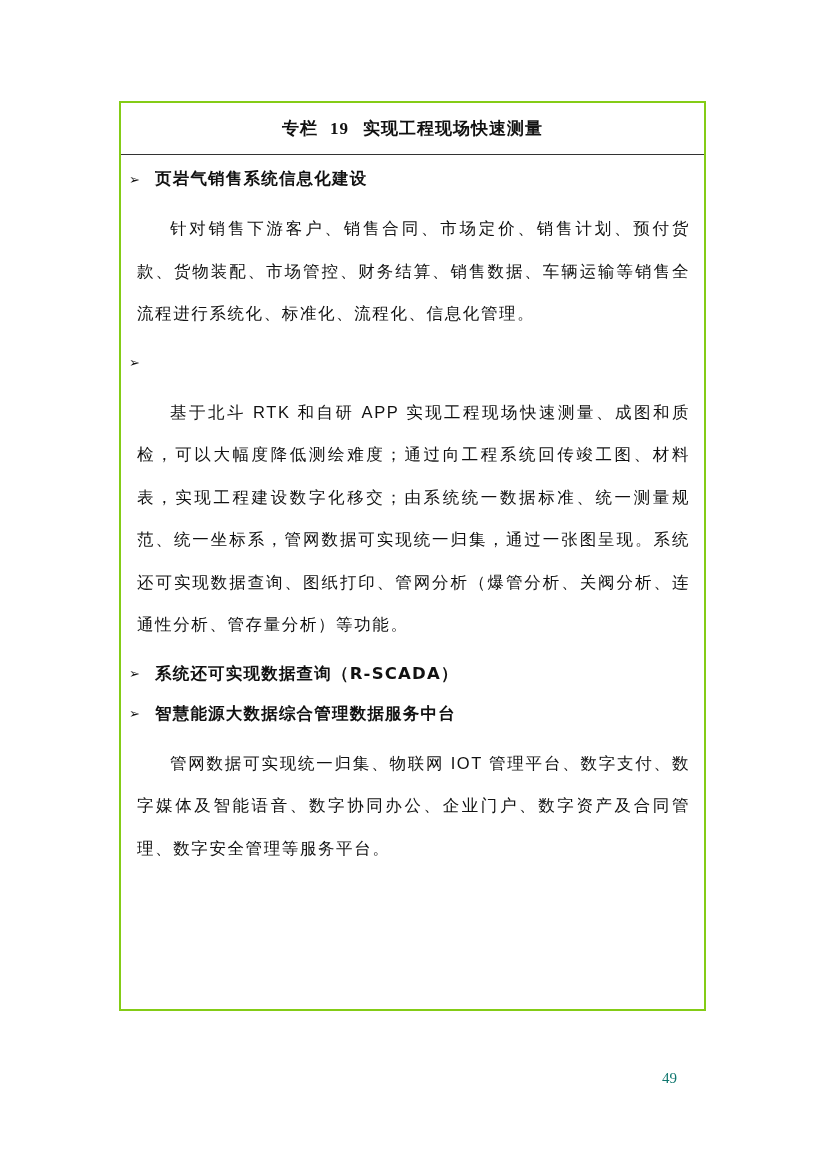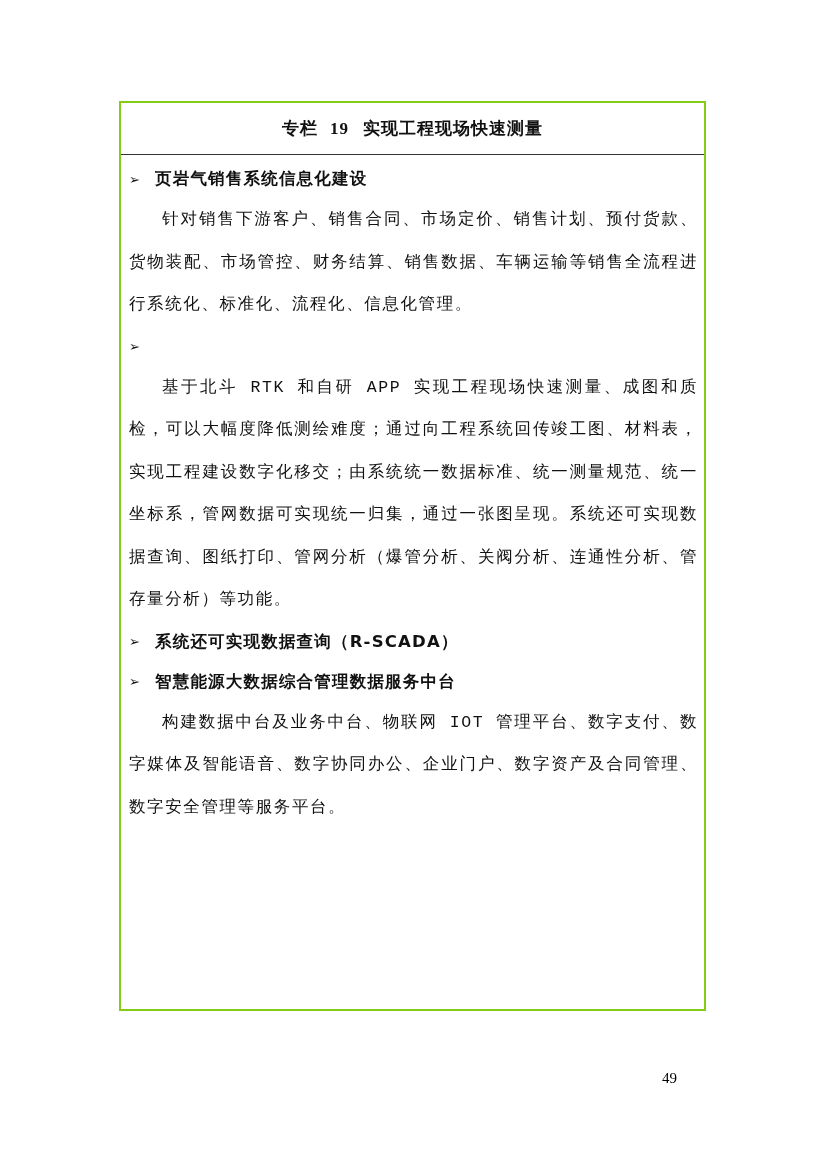--- a/index.html
+++ b/index.html
@@ -60,30 +60,30 @@
       font-size: 13px;
       font-weight: normal;
     }
     .para {
       font-size: 16.5px;
       line-height: 42.5px;
       text-indent: 2em;
       text-align: justify;
       text-align-last: left;
       letter-spacing: 1.6px;
-      margin: 0;
-      font-family: Liberation Mono, monospace;
+      margin: 8px;
+      font-family: Liberation Sans, sans-serif;
     }
     .page-number {
       position: absolute;
       left: 662px;
       top: 1070px;
       font-family: "Liberation Serif", serif;
       font-size: 15px;
-      color: #000000;
+      color: #0f766e;
     }
     .sec1 { margin-top: 4px; }
   </style>
 </head>
 <body>
 
 <div class="box">
   <div class="box-title">
     <span>专栏</span>
     <span class="num">19</span>
@@ -112,19 +112,19 @@
         <span class="arrow">➢</span>
         <span>系统还可实现数据查询（R-SCADA）</span>
       </div>
     </div>
 
     <div class="section">
       <div class="section-heading">
         <span class="arrow">➢</span>
         <span>智慧能源大数据综合管理数据服务中台</span>
       </div>
-      <p class="para">构建数据中台及业务中台、物联网 IOT 管理平台、数字支付、数字媒体及智能语音、数字协同办公、企业门户、数字资产及合同管理、数字安全管理等服务平台。</p>
+      <p class="para">管网数据可实现统一归集、物联网 IOT 管理平台、数字支付、数字媒体及智能语音、数字协同办公、企业门户、数字资产及合同管理、数字安全管理等服务平台。</p>
     </div>
 
   </div>
 </div>
 
 <div class="page-number">49</div>
 
 </body></html>

